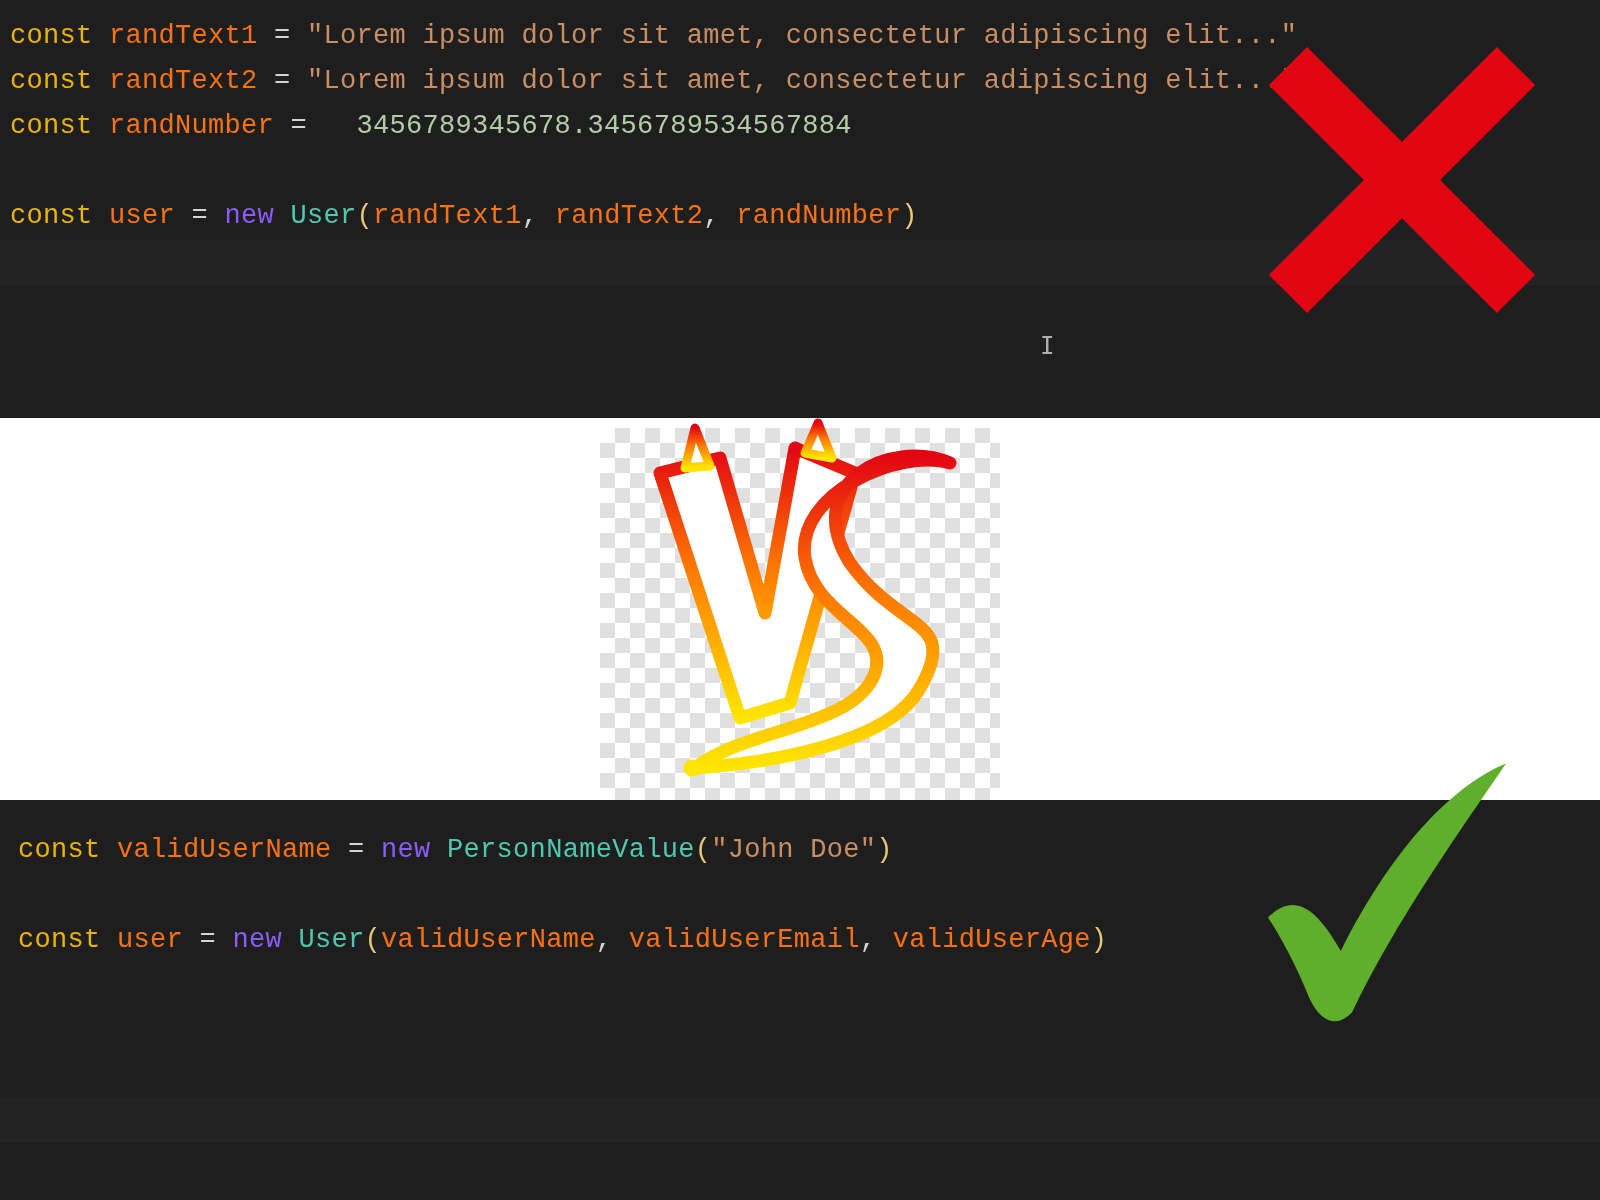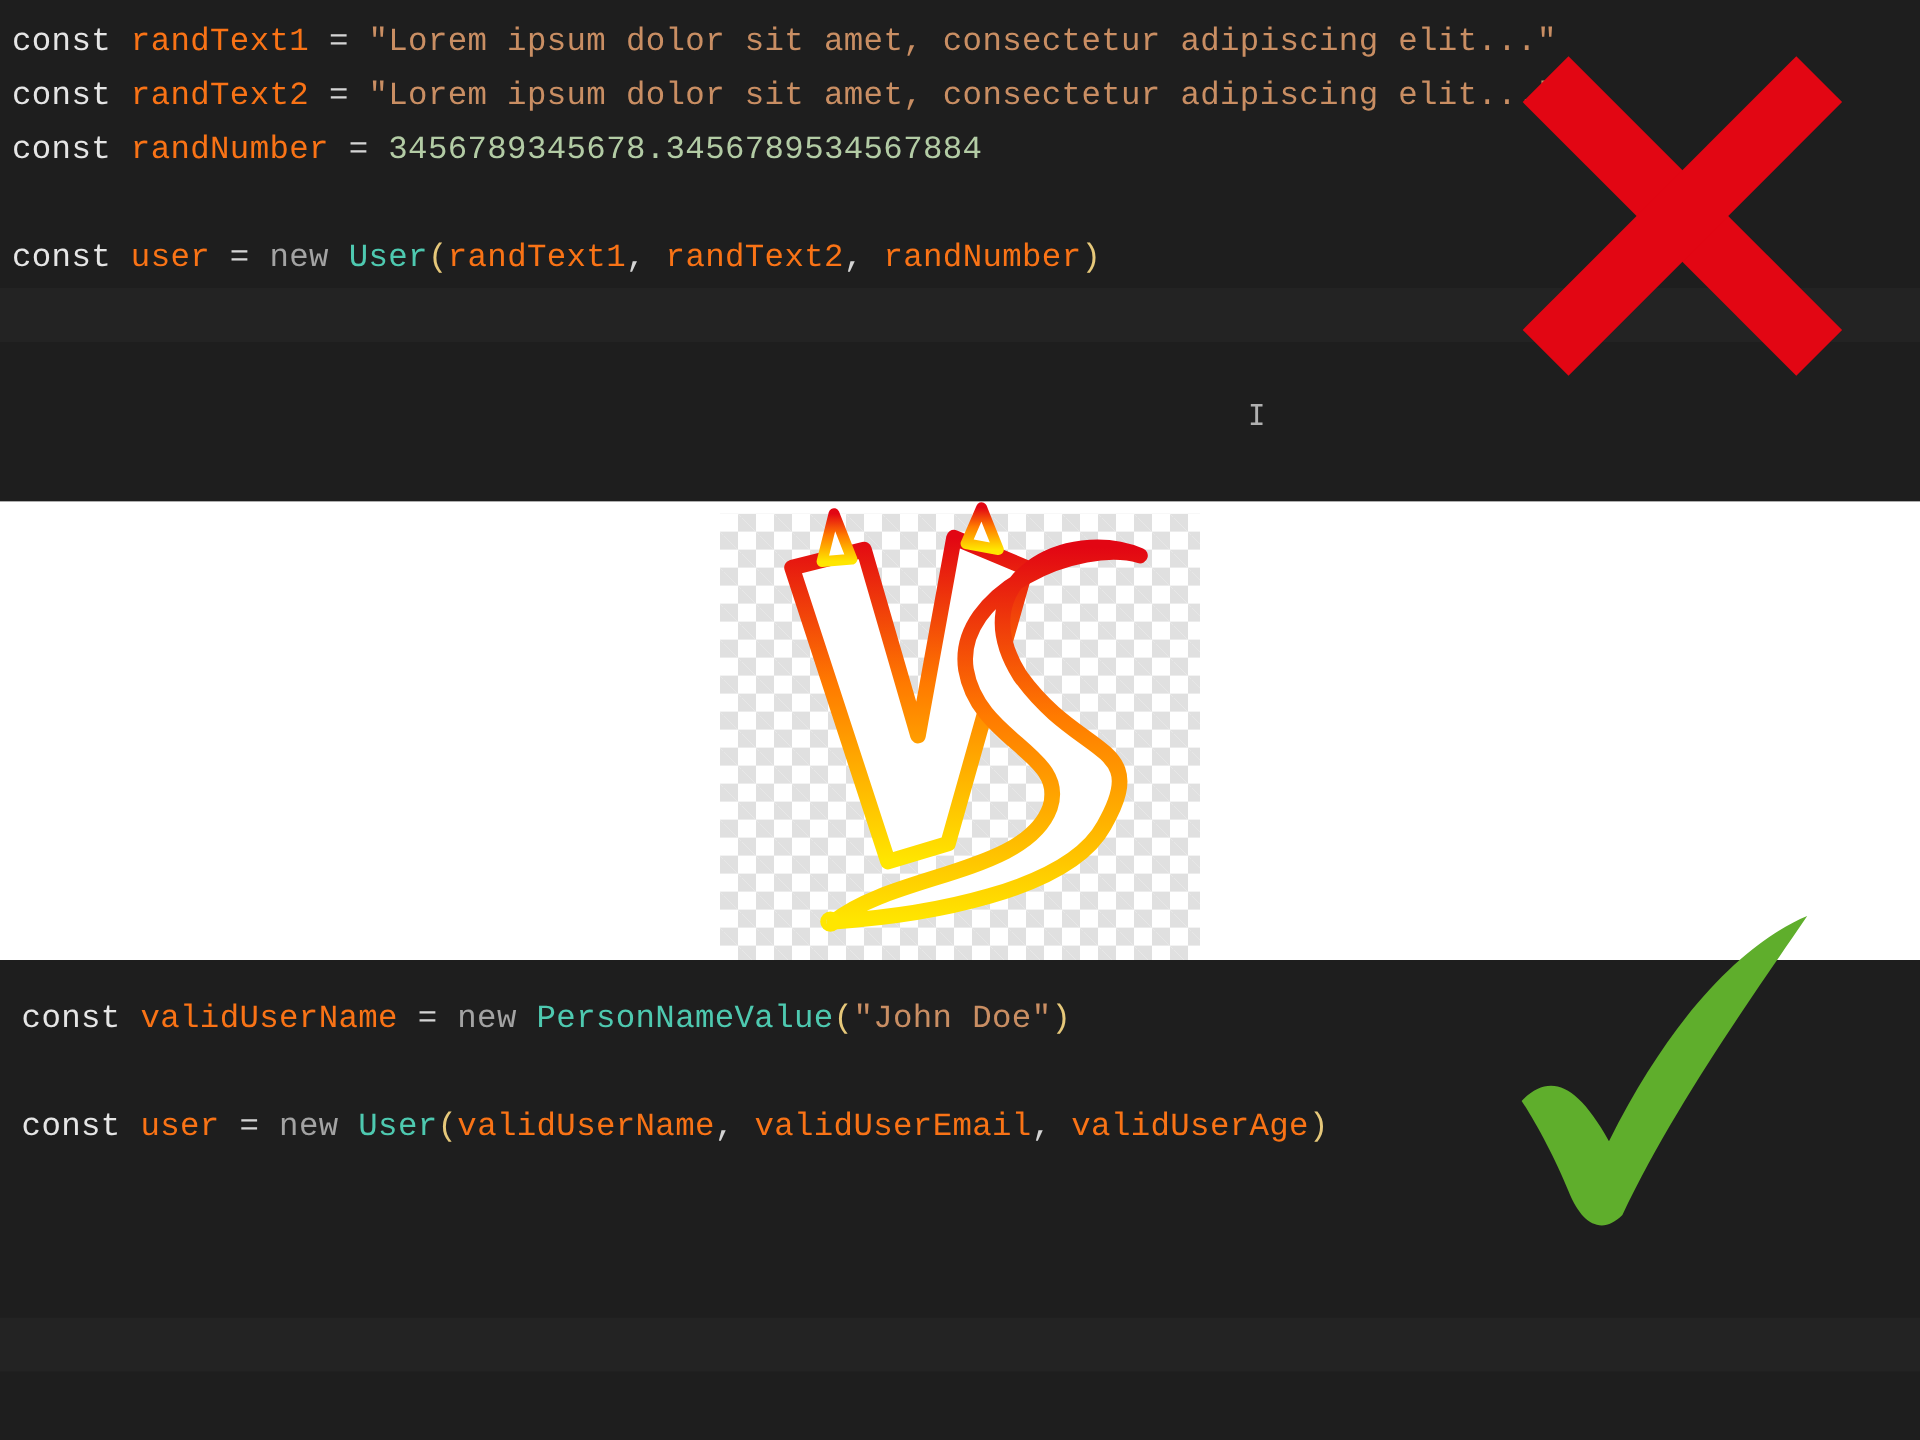--- a/index.html
+++ b/index.html
@@ -29,26 +29,26 @@
   .bottom-panel {
     height: 492px;
     padding: 28px 18px 10px 18px;
   }
   .code-line {
     white-space: pre;
     font-size: 27px;
     line-height: 45px;
     letter-spacing: 0.3px;
   }
-  .tok-keyword { color: #e5e5e5; }
+  .tok-keyword { color: #eab308; }
   .tok-ident   { color: #f97316; }
   .tok-op      { color: #d4d4d4; }
   .tok-string  { color: #c98e63; }
-  .tok-number  { color: #b3cca5; }
-  .tok-new     { color: #a3a3a3; text-align: center; }
+  .tok-number  { color: #b3cca5; margin-left: 33px; }
+  .tok-new     { color: #8b5cf6; text-align: center; }
   .tok-type    { color: #4ec9b0; }
   .tok-paren   { color: #e6c87a; }
   .tok-comma   { color: #d4d4d4; }
 
   .caret-mark {
     position: absolute;
     left: 1040px;
     top: 332px;
     color: #b0b0b0;
     font-size: 24px;

